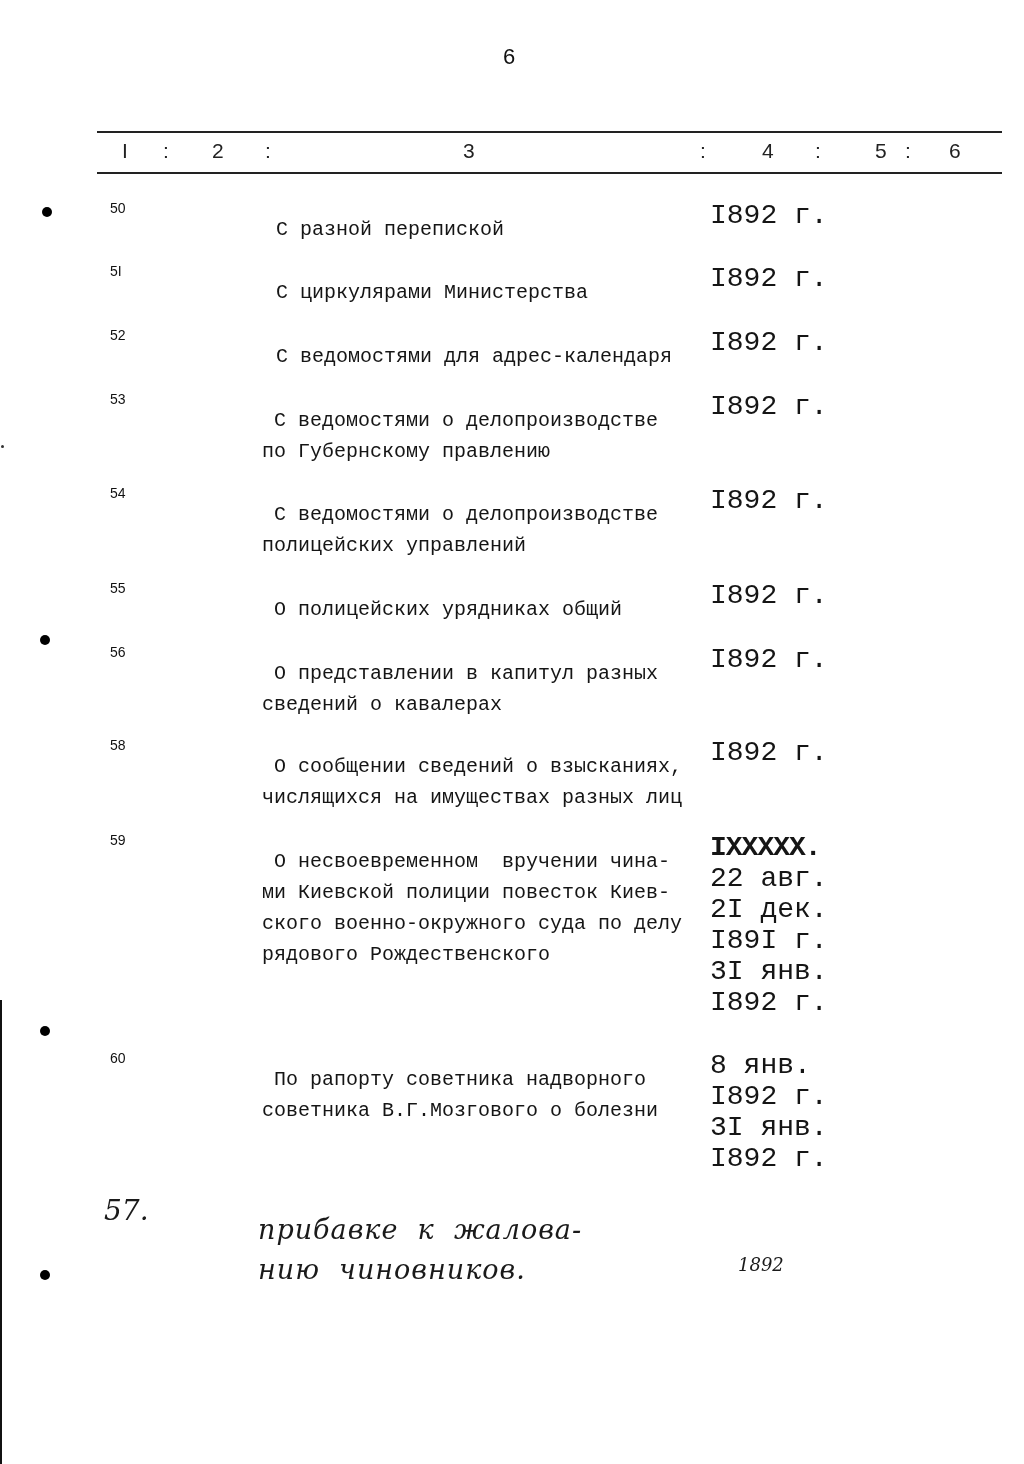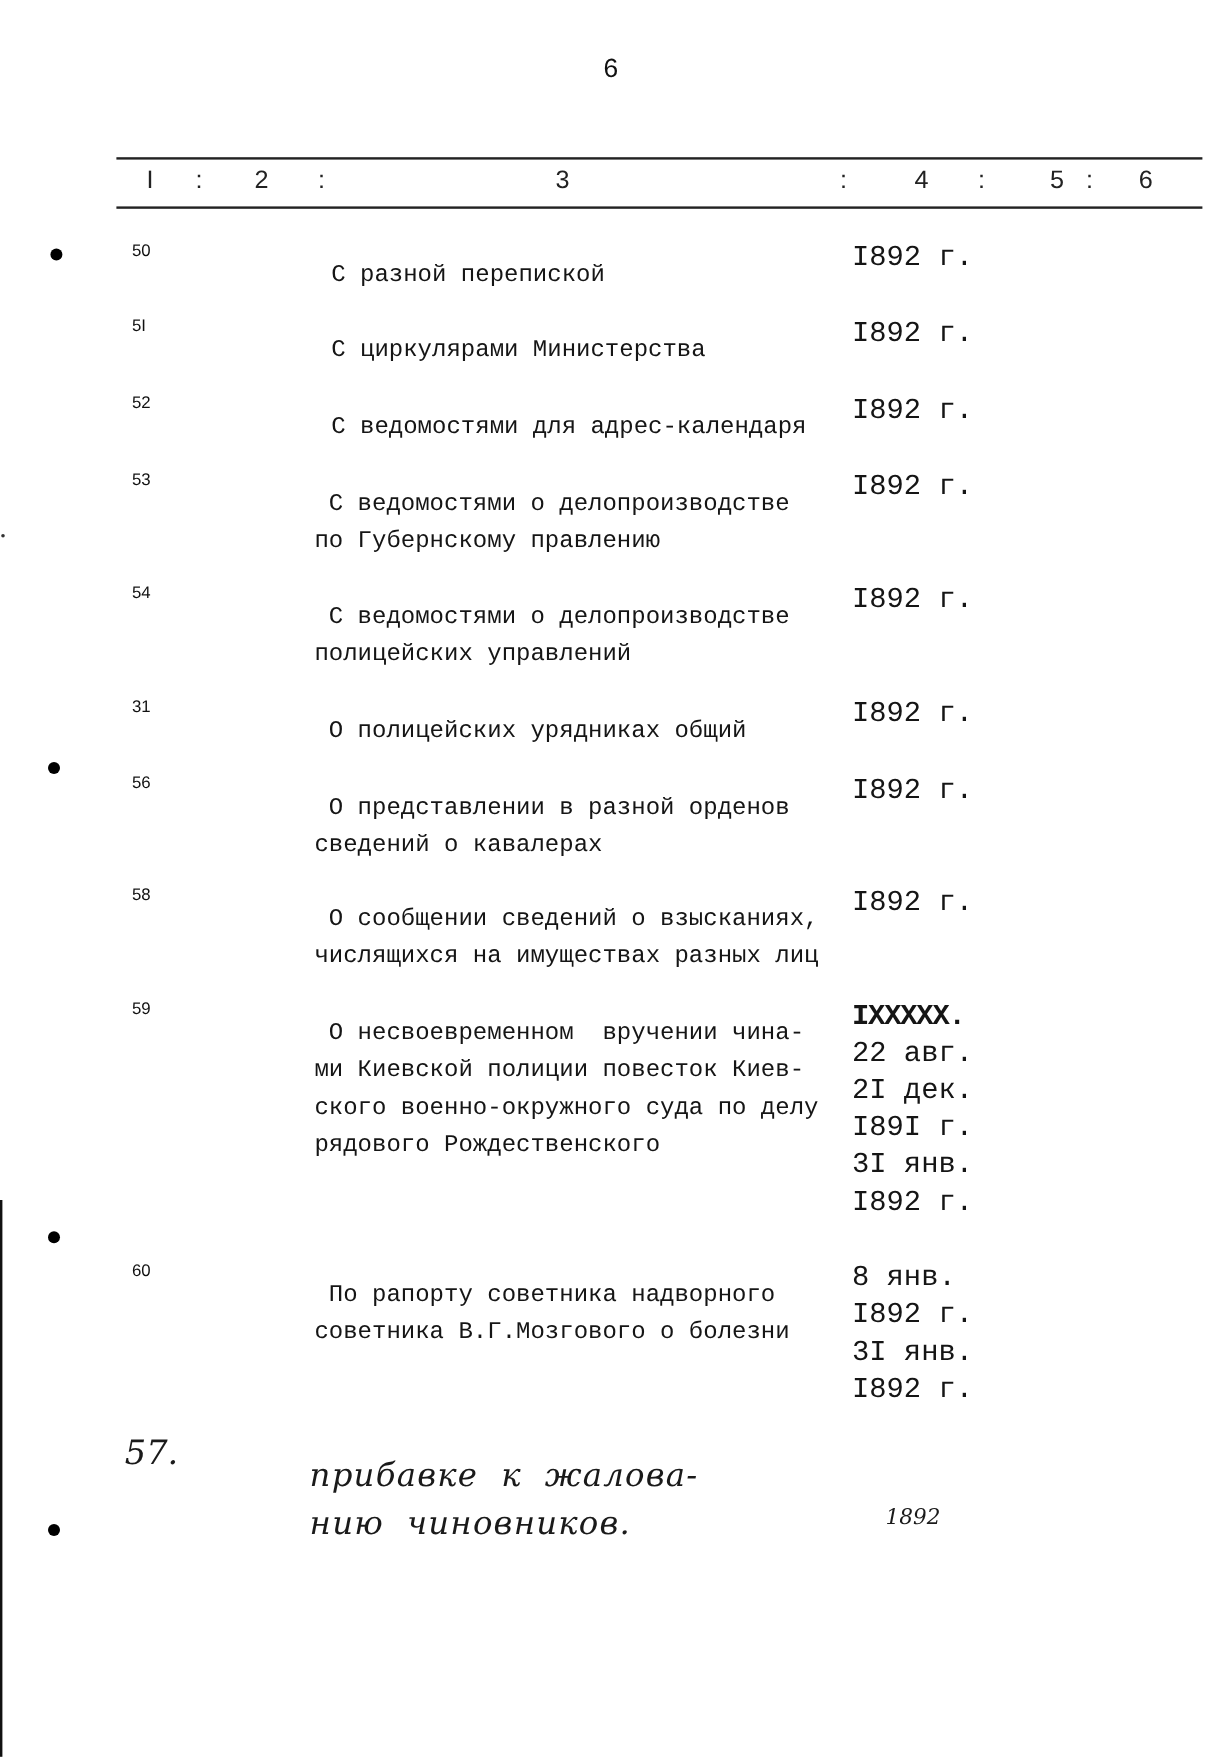--- a/index.html
+++ b/index.html
@@ -69,21 +69,21 @@
       font-size: 20px;
       line-height: 31px;
       white-space: pre;
       color: #151515;
       margin-top: 14px;
     }
     .entry .dates {
       position: absolute;
       left: 710px;
       top: 0;
-      font-size: 24px;
+      font-size: 28px;
       line-height: 31px;
       white-space: pre;
       color: #151515;
     }
     .struck {
       font-weight: bold;
       letter-spacing: -1px;
     }
 
     .margin-dot {
@@ -194,28 +194,28 @@
 </div>
 
 <div class="entry" style="top:485px">
   <div class="num">54</div>
   <div class="title"> С ведомостями о делопроизводстве
 полицейских управлений</div>
   <div class="dates">I892 г.</div>
 </div>
 
 <div class="entry" style="top:580px">
-  <div class="num">31</div>
+  <div class="num">55</div>
   <div class="title"> О полицейских урядниках общий</div>
   <div class="dates">I892 г.</div>
 </div>
 
 <div class="entry" style="top:644px">
   <div class="num">56</div>
-  <div class="title"> О представлении в разной орденов
+  <div class="title"> О представлении в капитул разных
 сведений о кавалерах</div>
   <div class="dates">I892 г.</div>
 </div>
 
 <div class="entry" style="top:737px">
   <div class="num">58</div>
   <div class="title"> О сообщении сведений о взысканиях,
 числящихся на имуществах разных лиц</div>
   <div class="dates">I892 г.</div>
 </div>

